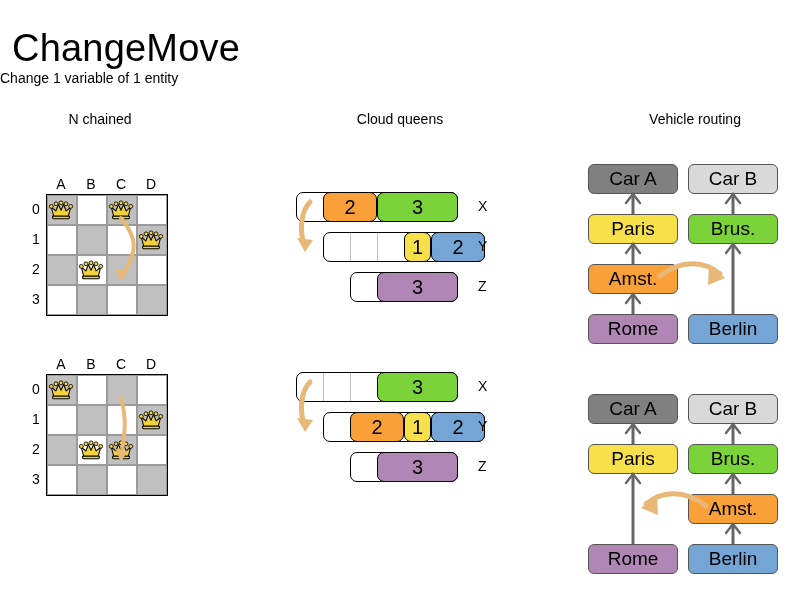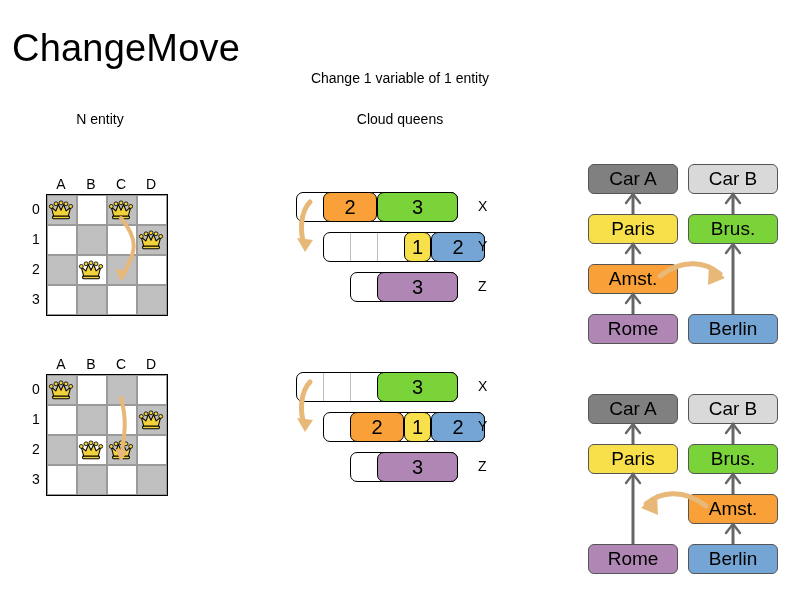--- a/index.html
+++ b/index.html
@@ -8,21 +8,21 @@
     font-family:"Liberation Sans", sans-serif;color:#000;overflow:hidden;
   }
   .abs{position:absolute;}
 
   
   #page-title{
     left:0;top:26px;width:800px;text-align:left;
     font-size:38px;line-height:44px;font-weight:400;letter-spacing:.2px;padding-left:12px;
   }
   #page-subtitle{
-    left:0;top:70px;width:800px;text-align:center;
+    left:0;top:70px;width:800px;text-align:left;
     font-size:14px;line-height:17px;
   }
   .col-title{
     text-align:center;font-size:14px;line-height:19px;
   }
   #title-queens{left:10px;top:110px;width:180px;}
   #title-cloud{left:305px;top:110px;width:190px;}
   #title-vehicle{left:595px;top:110px;width:200px;}
 
   
@@ -59,23 +59,24 @@
      display:flex;align-items:center;justify-content:center;
      font-size:19px;color:#000;box-sizing:border-box;}
   .vr-svg{position:absolute;left:0;top:0;width:210px;height:200px;pointer-events:none;}
 </style>
 </head>
 <body>
 
 <div class="abs" id="page-title">ChangeMove</div>
 <div class="abs" id="page-subtitle">Change 1 variable of 1 entity</div>
 
-<div class="abs col-title" id="title-queens">N entity</div>
+<div class="abs col-title" id="title-queens">N chained</div>
 <div class="abs col-title" id="title-cloud">Cloud queens</div>
 <div class="abs col-title" id="title-vehicle">
+  <div>Vehicle routing</div>
 </div>
 
 <div class="abs board-wrap" id="board-before" style="left:0px;top:180px;">
     <div class="col-lab" style="left: 46px;">A</div>
     <div class="col-lab" style="left: 76px;">B</div>
     <div class="col-lab" style="left: 106px;">C</div>
     <div class="col-lab" style="left: 136px;">D</div>
     <div class="row-lab" style="top: 21px;">0</div>
     <div class="row-lab" style="top: 51px;">1</div>
     <div class="row-lab" style="top: 81px;">2</div>

